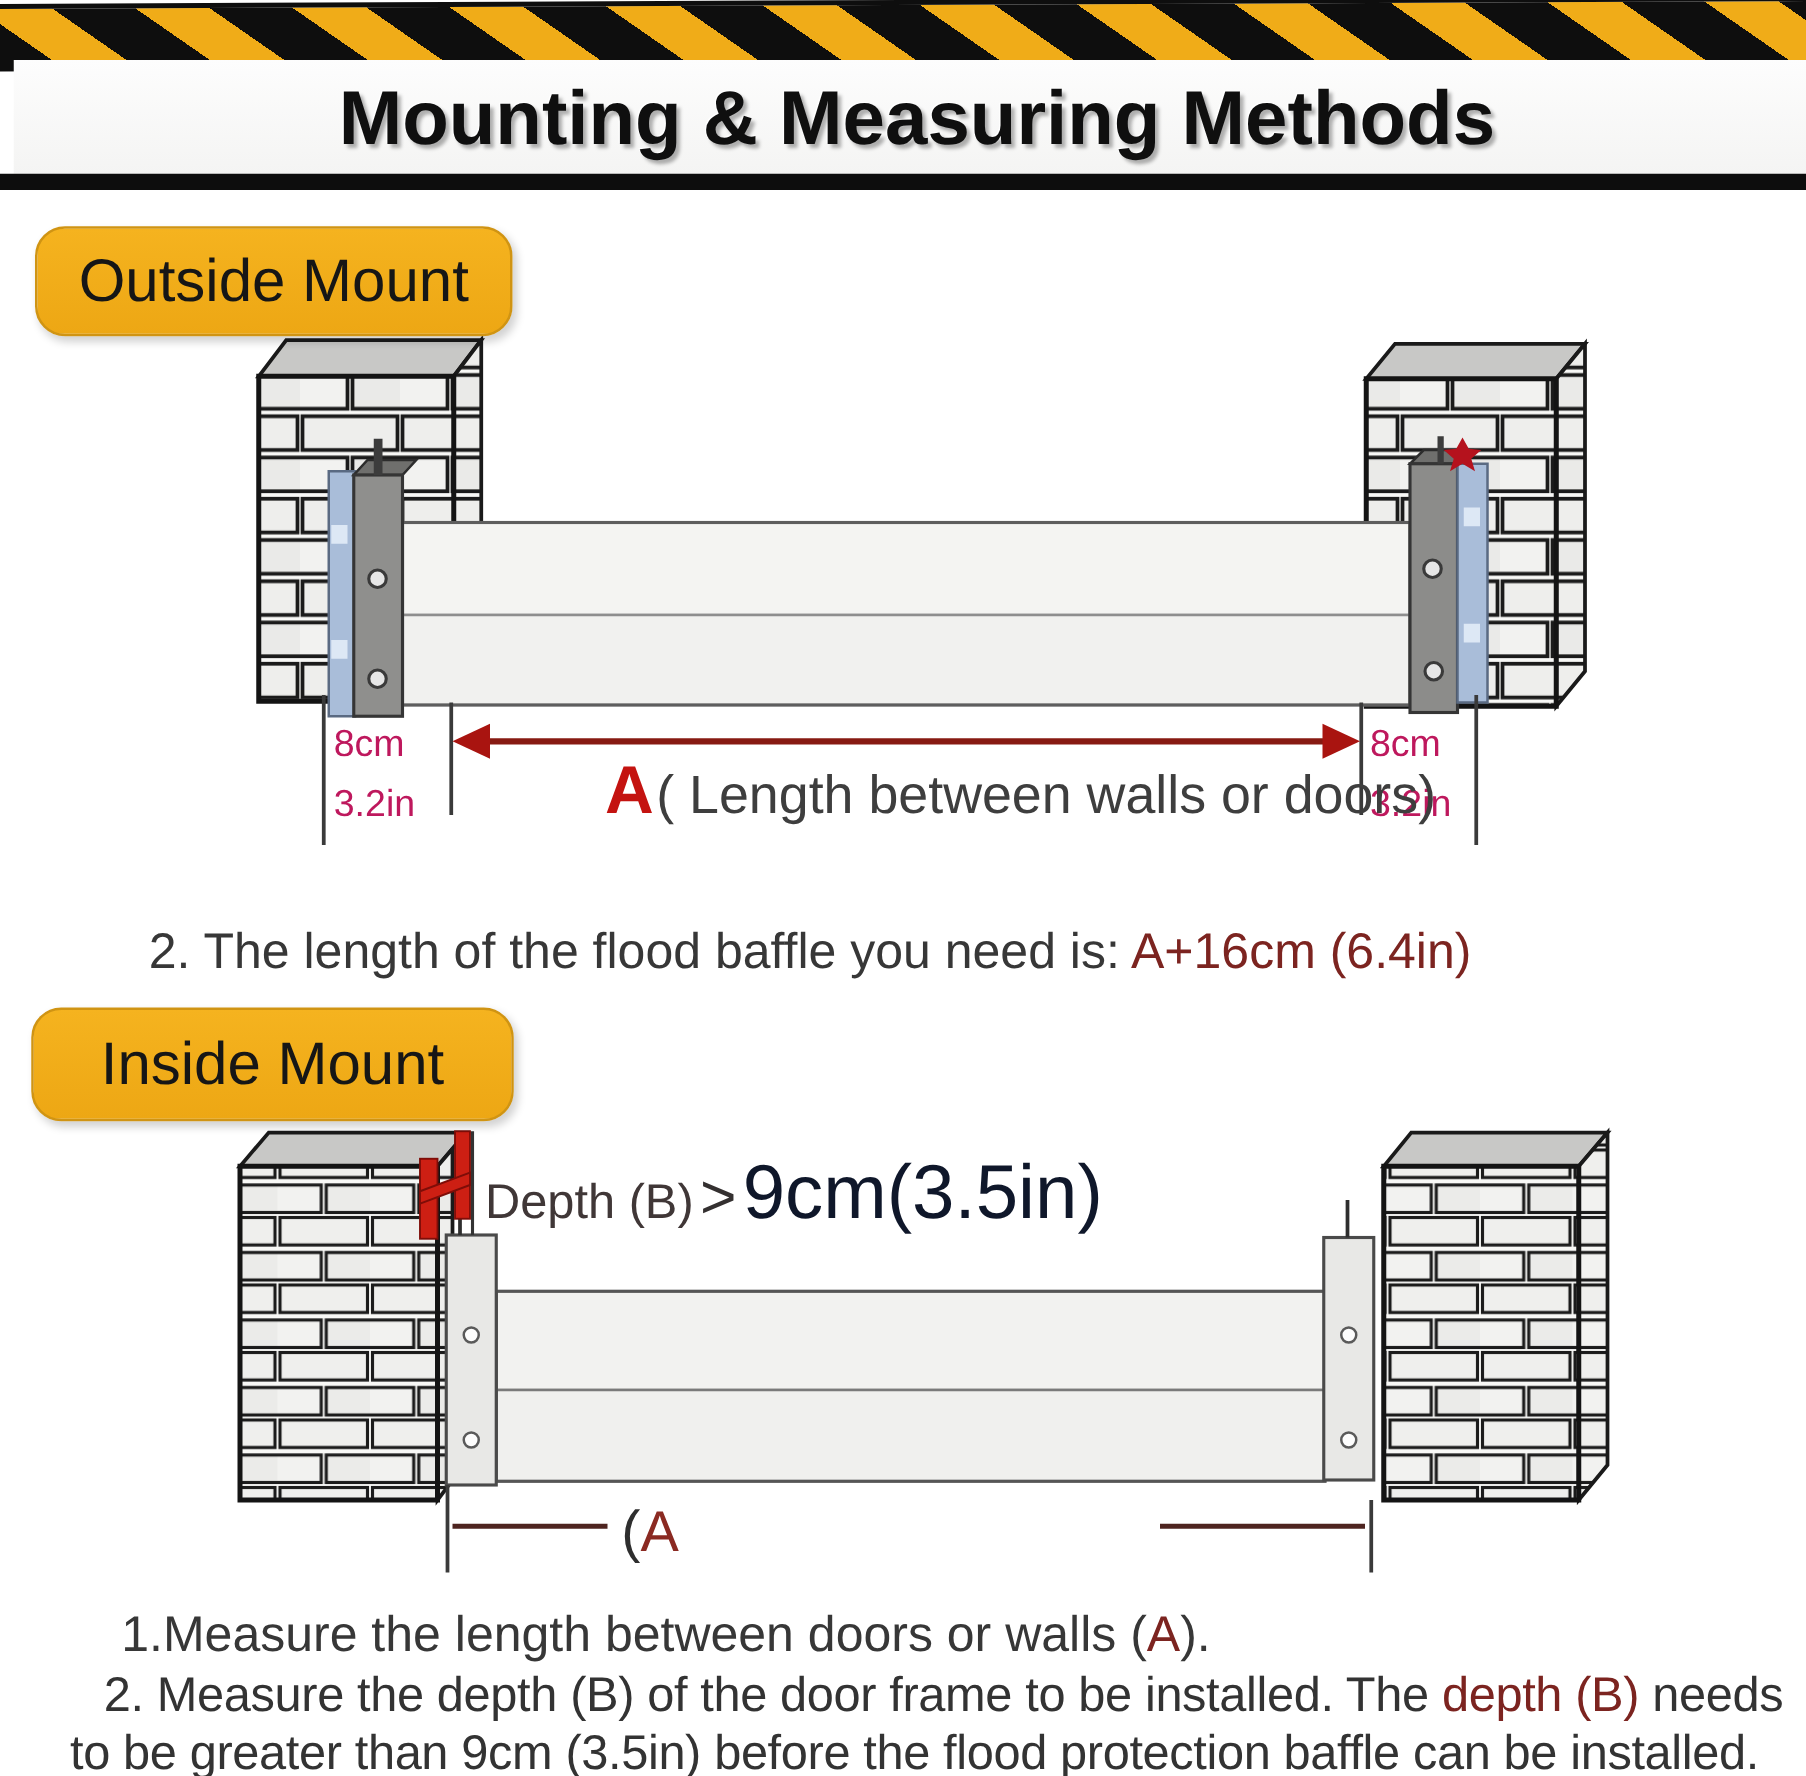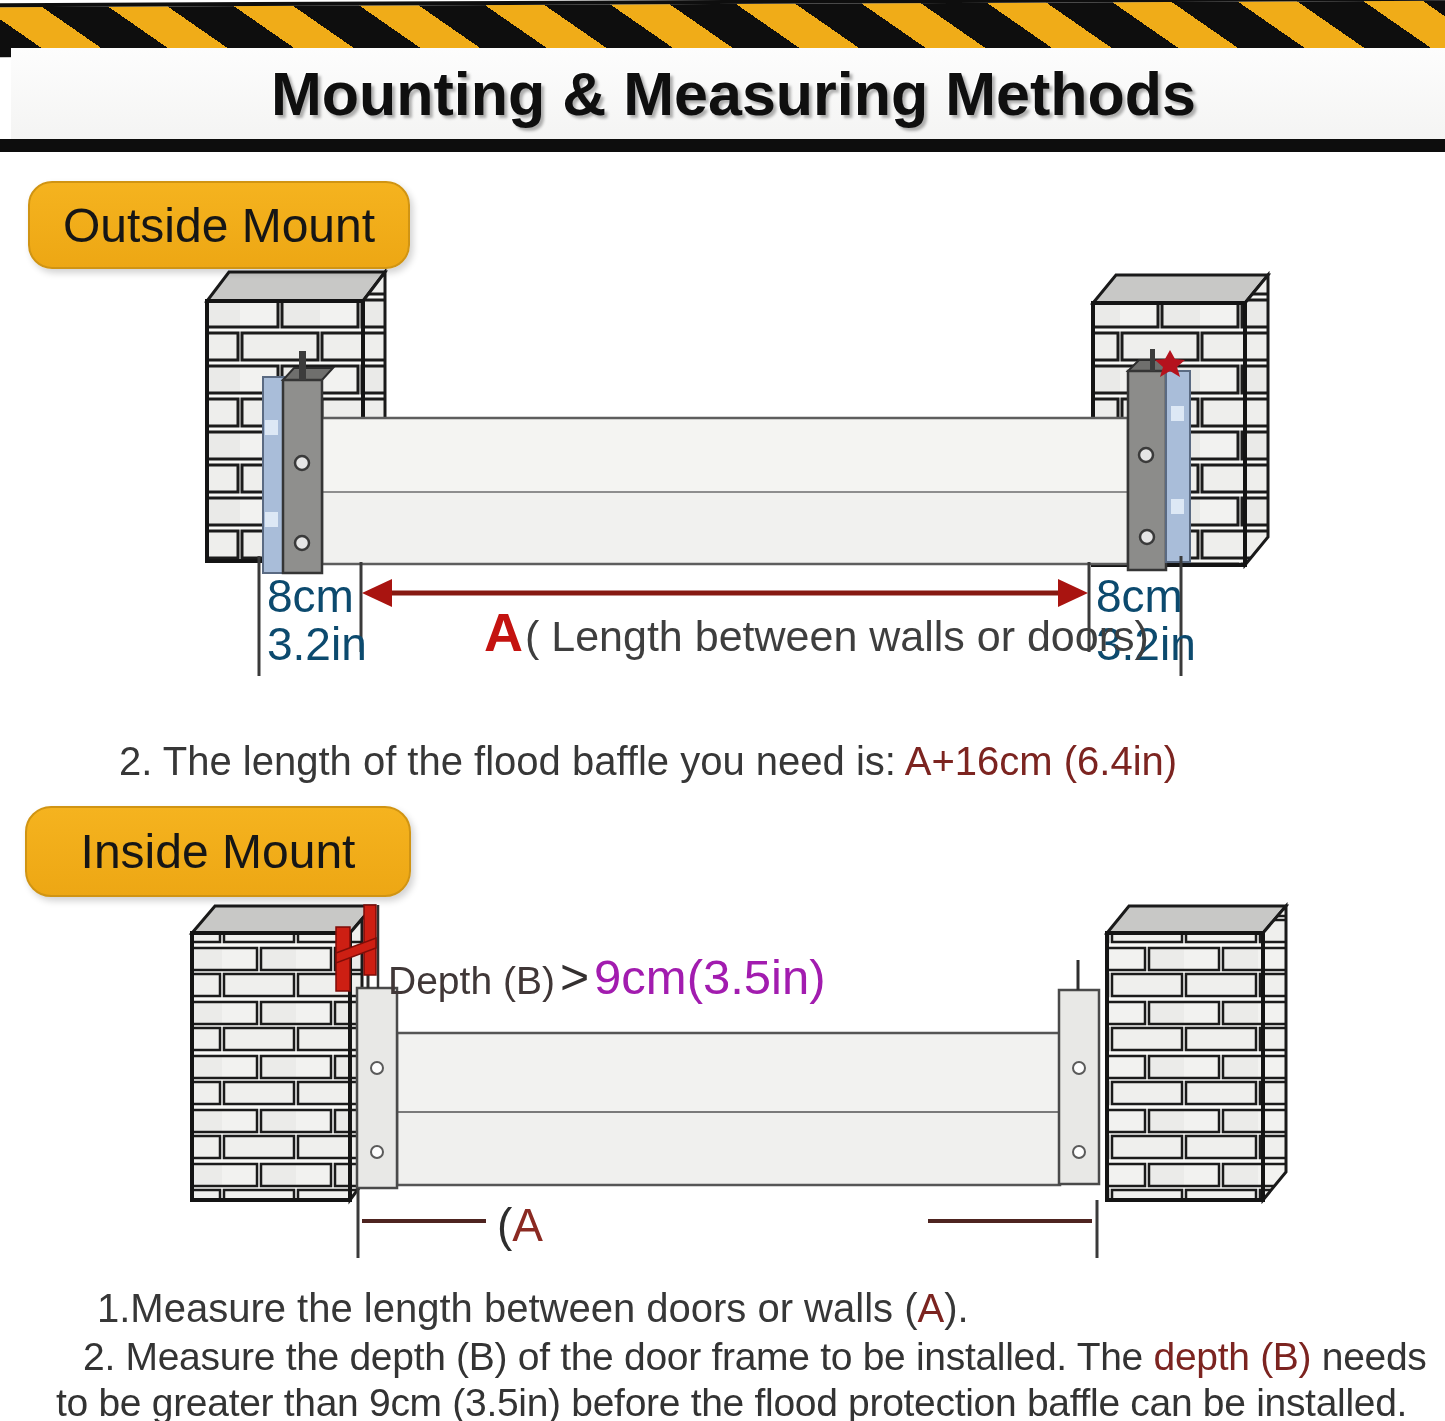--- a/index.html
+++ b/index.html
@@ -25,35 +25,35 @@
   }
   .blackbar{position:absolute;left:0;top:139px;width:100%;height:13px;background:#0d0d0d;}
   
   .badge{
     position:absolute;background:linear-gradient(#f5b31f,#eda714);
     border:2px solid #d09413;border-radius:24px;color:#161616;
     display:flex;align-items:center;justify-content:center;font-size:48px;
     box-shadow:3px 4px 7px rgba(0,0,0,0.18);white-space:nowrap;
   }
   .badge-outside{left:28px;top:181px;width:378px;height:84px;text-align:right;}
-  .badge-inside{left:25px;top:806px;width:382px;height:87px;border-radius:26px;}
+  .badge-inside{left:25px;top:806px;width:382px;height:87px;}
   
   .draw{position:absolute;left:0;top:0;}
   
-  .meas{position:absolute;color:#0c4a6e;font-size:46px;line-height:48px;white-space:nowrap;}
+  .meas{position:absolute;color:#be185d;font-size:30px;line-height:48px;white-space:nowrap;}
   .meas span{display:block;}
   .meas-left{left:267px;top:572px;}
   .meas-right{left:1096px;top:572px;}
   .spanlabel{position:absolute;left:484px;top:601px;display:flex;align-items:baseline;white-space:nowrap;}
   .spanlabel .bigA{font-size:54px;font-weight:bold;color:#c41310;margin-right:2px;}
   .spanlabel .rest{font-size:43px;color:#3e3e3e;}
   .depthlabel{position:absolute;left:388px;top:918px;display:flex;align-items:baseline;white-space:nowrap;}
   .depthlabel .dp{font-size:39px;color:#403737;}
   .depthlabel .gt{font-size:50px;color:#343030;margin:0 5px;}
-  .depthlabel .dv{font-size:49px;color:#a21caf;margin-top:31px;}
+  .depthlabel .dv{font-size:61px;color:#0f172a;}
   .lenlabel{position:absolute;left:497px;top:1198px;display:flex;align-items:baseline;font-size:46px;color:#2e2e2e;white-space:nowrap;}
   .lenlabel .mr{color:#8b2a22;}
   
   .step{position:absolute;font-size:40px;color:#373737;white-space:nowrap;}
   .step .ac{color:#7c2420;}
   .o-step1{left:126px;top:692px;}
   .o-step2{left:119px;top:739px;}
   .i-step1{left:97px;top:1286px;}
   .i-step2{
     position:absolute;left:56px;top:1334px;width:1400px;

